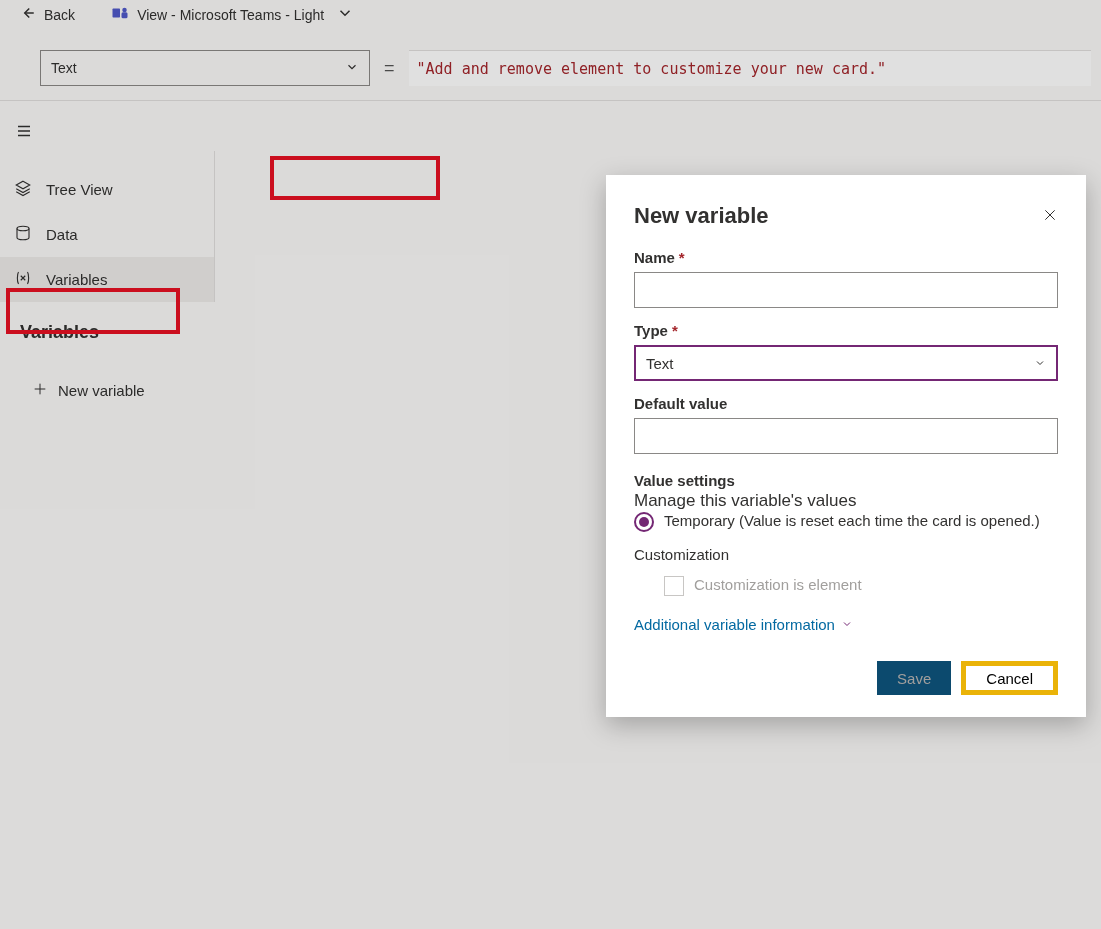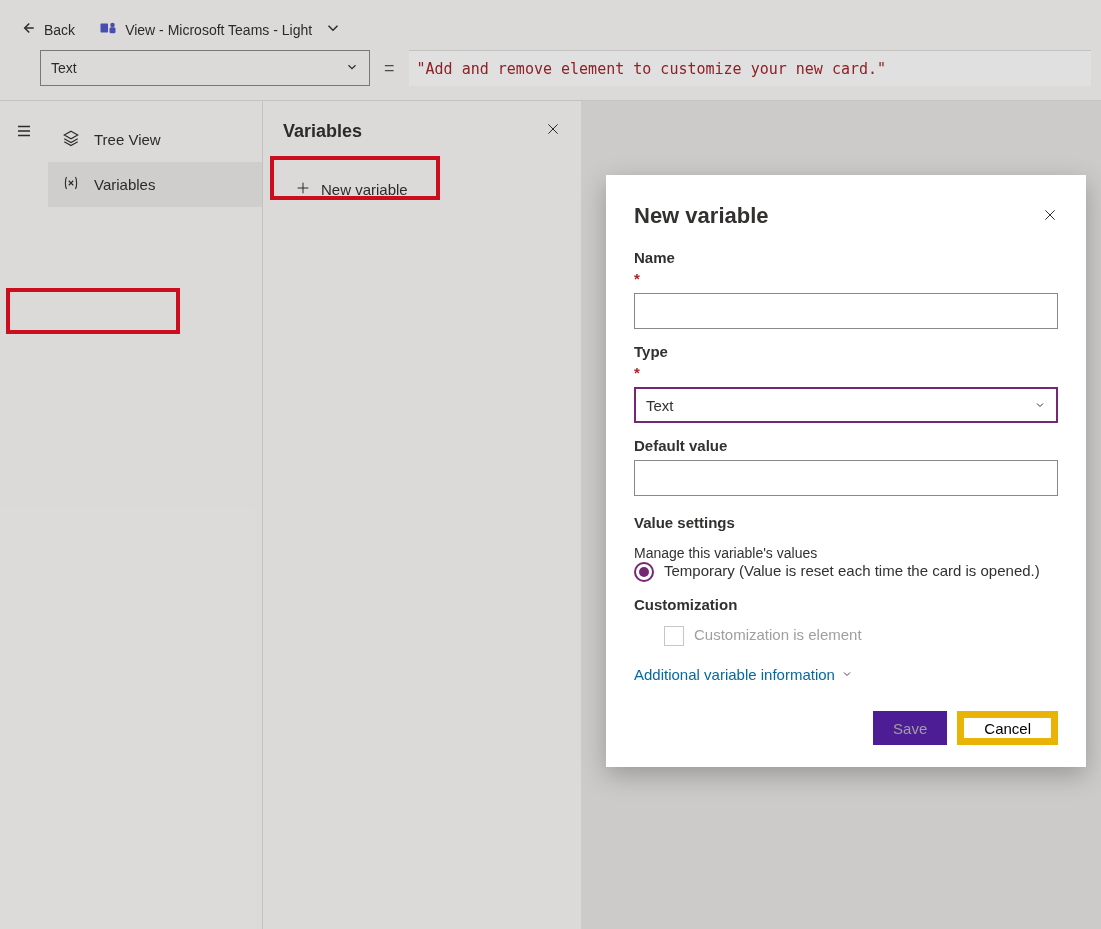--- a/index.html
+++ b/index.html
@@ -15,24 +15,24 @@
     }
     .overlay {
       position: absolute;
       inset: 0;
       background: rgba(0,0,0,0.12);
       z-index: 5;
       pointer-events: none;
     }
     .top-bar {
       display: flex;
-      align-items: flex-end;
+      align-items: flex-start;
       height: 44px;
       padding: 0 10px;
-      gap: 10px;
+      gap: 22px;
     }
     .back-area { display: flex; align-items: center; gap: 8px; padding: 4px 8px; cursor: pointer; }
     .back-arrow svg { width: 18px; height: 18px; }
     .app-label svg { width: 18px; height: 18px; }
     .app-label { display:flex; align-items:center; gap:8px; padding:4px 6px;}
     .chev { margin-left:4px; }
     .formula-row {
       display: flex;
       align-items: center;
       padding: 6px 10px 14px 40px;
@@ -59,20 +59,21 @@
       padding: 0 8px;
       font-family: Consolas, monospace;
       color: #a4262c;
       font-size: 15px;
       border-top: 1px solid #e1dfdd;
     }
     .workspace {
       display: flex;
       height: calc(100% - 100px);
       border-top: 1px solid #e1dfdd;
+      flex-direction: column;
     }
     .nav-col { width: 48px; padding-top:10px; }
     .hamburger { display:flex; align-items:center; justify-content:center; height:40px; cursor:pointer;}
     .hamburger svg { width:18px; height:18px;}
     .nav-list { width: 215px; padding-top: 16px; border-right: 1px solid #e1dfdd;}
     .nav-item { display:flex; align-items:center; gap:14px; padding: 12px 14px; cursor:pointer; font-size:15px;}
     .nav-item.active { background:#edebe9; }
     .nav-item svg { width:18px; height:18px; flex-shrink:0;}
     .variables-panel { flex:1; padding: 20px 20px; position:relative; }
     .variables-panel h2 { font-size:18px; font-weight:600; }
@@ -92,44 +93,44 @@
       top: 175px;
       width: 480px;
       background: #fff;
       box-shadow: 0 8px 24px rgba(0,0,0,0.25);
       z-index: 10;
       padding: 28px 28px 22px 28px;
     }
     .dialog-head { display:flex; justify-content:space-between; align-items:center; margin-bottom:20px;}
     .dialog-head h2 { font-size:22px; font-weight:600; }
     .dialog-head .close svg { width:16px; height:16px; cursor:pointer; }
-    .fld-label { font-size:15px; font-weight:600; margin-top:14px; margin-bottom:6px; display:flex; gap:4px;flex-direction:column;}
+    .fld-label { font-size:15px; font-weight:600; margin-top:14px; margin-bottom:6px; display:flex; gap:4px;}
     .req { color:#a4262c; }
     .txt-input { width:100%; height:36px; border:1px solid #8a8886; padding:0 8px; font-size:15px; font-family:inherit;}
     .dd { width:100%; height:36px; border:2px solid #742774; display:flex; align-items:center; justify-content:space-between; padding:0 10px; cursor:pointer; font-size:15px;}
     .dd svg { width:12px; height:12px;}
     .section-head { font-size:15px; font-weight:600; margin-top:18px;}
-    .section-sub { font-size:14px; color:#323130; margin-top:14px;}
+    .section-sub { font-size:17px; color:#323130; margin-top:2px;}
     .persist-head { font-size:15px; font-weight:600; margin-top:18px; margin-bottom:12px;}
     .radio-row { display:flex; align-items:flex-start; gap:10px; margin-bottom:14px; cursor:pointer;}
     .radio-outer { width:20px; height:20px; border-radius:50%; flex-shrink:0; display:flex; align-items:center; justify-content:center; margin-top:1px;}
     .radio-outer.sel { border:2px solid #742774;}
     .radio-outer.unsel { border:1px solid #323130;}
     .radio-inner { width:10px; height:10px; border-radius:50%; background:#742774;}
     .radio-text { font-size:15px; line-height:1.35;}
-    .cust-head { font-size:15px; font-weight:700; margin-top:4px; margin-bottom:12px;}
+    .cust-head { font-size:15px; font-weight:400; margin-top:4px; margin-bottom:12px;}
     .chk-row { display:flex; align-items:flex-start; gap:10px; cursor:pointer;}
     .chk-box { width:20px; height:20px; border:1px solid #323130; flex-shrink:0; margin-top:1px;}
     .chk-box.dis { border:1px solid #c8c6c4;}
     .chk-row.sub { margin-left:30px; margin-top:10px; color:#a19f9d; cursor:default;}
     .link-row { margin-top:20px; display:flex; align-items:center; gap:6px; color:#0369a1; cursor:pointer; font-size:15px;}
     .link-row svg { width:12px; height:12px; }
     .btn-row { display:flex; justify-content:flex-end; gap:10px; margin-top:28px;}
-    .btn { height:34px; padding:0 20px; font-size:15px; font-family:inherit; cursor:pointer; border:7px solid #eab308; background:#fff;}
-    .btn.primary { background:#4c1d95; color:#a19f9d; border:none; cursor:default;text-align:right;}
+    .btn { height:34px; padding:0 20px; font-size:15px; font-family:inherit; cursor:pointer; border:5px solid #eab308; background:#fff;}
+    .btn.primary { background:#0c4a6e; color:#a19f9d; border:none; cursor:default;text-align:right;}
   </style>
 </head>
 <body>
 
 <div class="overlay"></div>
 
 <div class="top-bar">
   <div class="back-area">
     <span class="back-arrow">
       <svg viewBox="0 0 24 24" fill="none" stroke="#323130" stroke-width="2">
@@ -181,20 +182,27 @@
   </div>
   <div class="nav-list">
     <div class="nav-item">
       <span><svg viewBox="0 0 24 24" fill="none" stroke="#323130" stroke-width="1.5">
             <path d="M12 3l9 5-9 5-9-5 9-5z"></path>
             <path d="M3 13l9 5 9-5"></path>
             <path d="M3 17l9 5 9-5"></path>
           </svg></span>
       <span>Tree View</span>
     </div>
+    <div class="nav-item">
+      <span><svg viewBox="0 0 24 24" fill="none" stroke="#323130" stroke-width="1.5">
+            <ellipse cx="12" cy="6" rx="8" ry="3"></ellipse>
+            <path d="M4 6v12c0 1.7 3.6 3 8 3s8-1.3 8-3V6"></path>
+          </svg></span>
+      <span>Data</span>
+    </div>
     <div class="nav-item active">
       <span><svg viewBox="0 0 24 24" fill="none" stroke="#323130" stroke-width="1.5">
             <path d="M6 4c-2 3-2 13 0 16M18 4c2 3 2 13 0 16"></path>
             <path d="M9 9l6 6M15 9l-6 6"></path>
           </svg></span>
       <span>Variables</span>
     </div>
   </div>
   <div class="variables-panel">
     <h2>Variables</h2>

